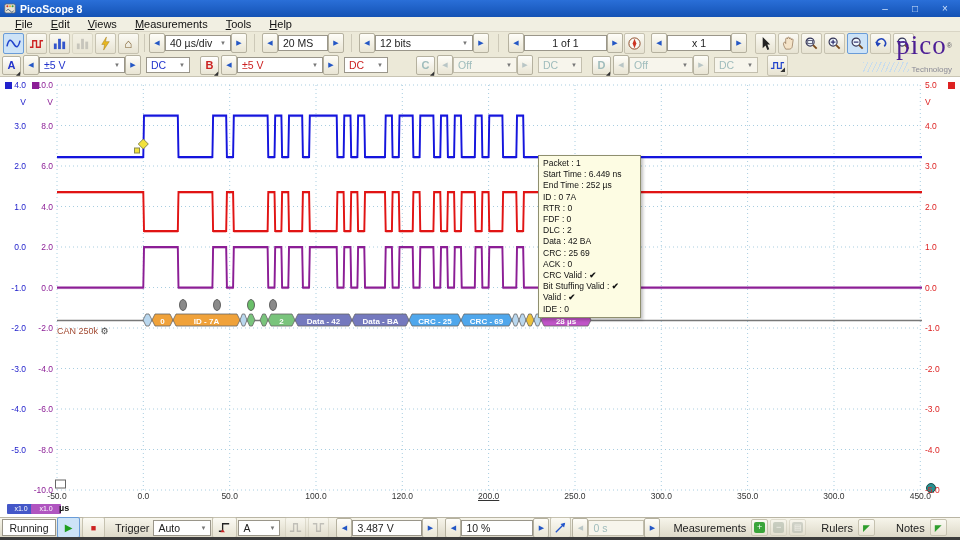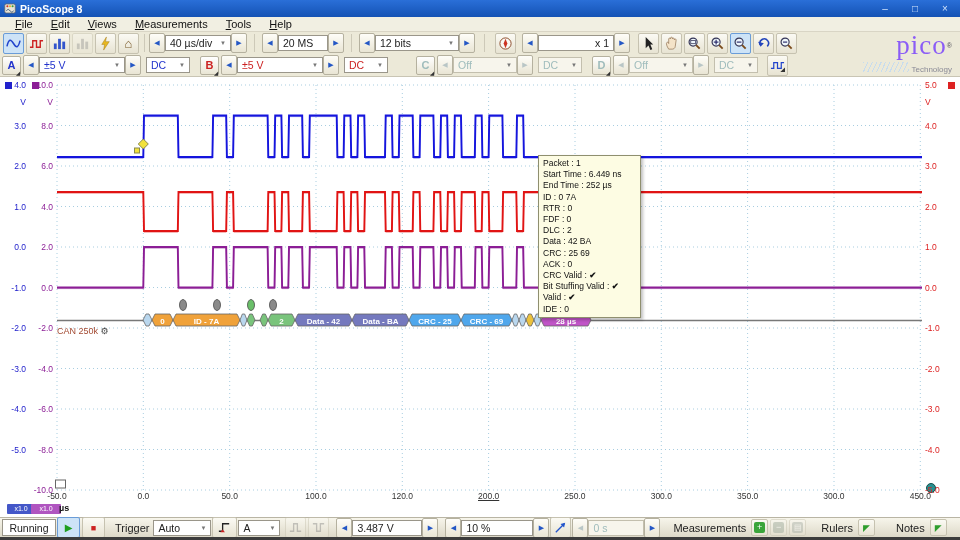--- a/index.html
+++ b/index.html
@@ -39,21 +39,21 @@
   .spin{display:flex;align-items:center;flex:none}
   .chbtn{width:17px;height:17px;margin:0 2px;border:1px solid #b5b19f;border-radius:2px;
     background:linear-gradient(#ffffff,#e9e5d4);font-weight:bold;font-size:11px;display:flex;
     align-items:center;justify-content:center;position:relative;flex:none}
   .chbtn .corner{position:absolute;right:0;bottom:-2px;font-size:5px;color:#333}
   .lab{flex:none;padding:0 4px}
   .sep{width:1px;height:18px;background:#cdc9b8;margin:0 4px;flex:none}
   
   #logo{position:absolute;right:8px;top:33px;width:110px;text-align:right;z-index:6}
   #logo .brand{font-family:"Liberation Serif",serif;font-size:27px;line-height:25px;
-    color:#8b5cf6;letter-spacing:1px}
+    color:#4c1d95;letter-spacing:1px}
   #logo .reg{font-size:7px;vertical-align:super;color:#4e4e58}
   #logo .hatch{display:inline-block;width:46px;height:10px;margin-right:3px;
     background:repeating-linear-gradient(115deg,#c7dcee 0 1px,transparent 1px 4px)}
   #logo .sub{font-size:8px;color:#8a8a96;display:inline-block}
   
   #scope{position:absolute;left:0;top:77px;width:960px;height:440px;background:#fff;z-index:1}
   #scope-svg{position:absolute;left:0;top:0}
   .axis-tick{position:absolute;font-size:8.5px;width:24px;text-align:right}
   .axis-tick.red{width:28px;text-align:left}
   .sq{position:absolute;width:7px;height:7px}
@@ -144,36 +144,43 @@
   <span class="spin">
     <span class="sbtn">◀</span>
     <span class="sfield" style="width:50px">
       <span>20 MS</span>
       </span>
     <span class="sbtn">▶</span>
   </span>
   <span class="sep" style="margin:0 7px"></span>
   <span class="spin">
     <span class="sbtn">◀</span>
-    <span class="sfield" style="width:84px">
+    <span class="sfield" style="width:98px">
       <span>12 bits</span>
         <span class="ddarrow">▼</span>
       </span>
     <span class="sbtn">▶</span>
   </span>
   <span class="sep" style="margin:0 9px"></span>
+  <span class="spin">
+    <span class="sbtn">◀</span>
+    <span class="sfield" style="width:83px;justify-content:center">
+      <span>1 of 1</span>
+      </span>
+    <span class="sbtn">▶</span>
+  </span>
   <span class="tbtn" id="compass-btn">
       <svg width="15" height="15" viewBox="0 0 16 16">
         <circle cx="8" cy="8" r="6" fill="#f8f8f2" stroke="#884422"></circle>
         <path d="M8 3 L10 8 L8 13 L6 8 Z" fill="#cc3322"></path>
       </svg>
     </span>
   <span class="spin" style="margin-left:5px">
     <span class="sbtn">◀</span>
-    <span class="sfield" style="width:76px;justify-content:flex-end">
+    <span class="sfield" style="width:64px;justify-content:center">
       <span>x 1</span>
       </span>
     <span class="sbtn">▶</span>
   </span>
   <span id="pointer-btns" style="display:flex;margin-left:7px">
       <span class="tbtn">
         <svg width="15" height="15" viewBox="0 0 16 16">
           <path d="M5 1 L5 13 L8 10 L10 15 L12 14 L10 9 L13 9 Z" fill="#222"></path>
         </svg>
       </span>

